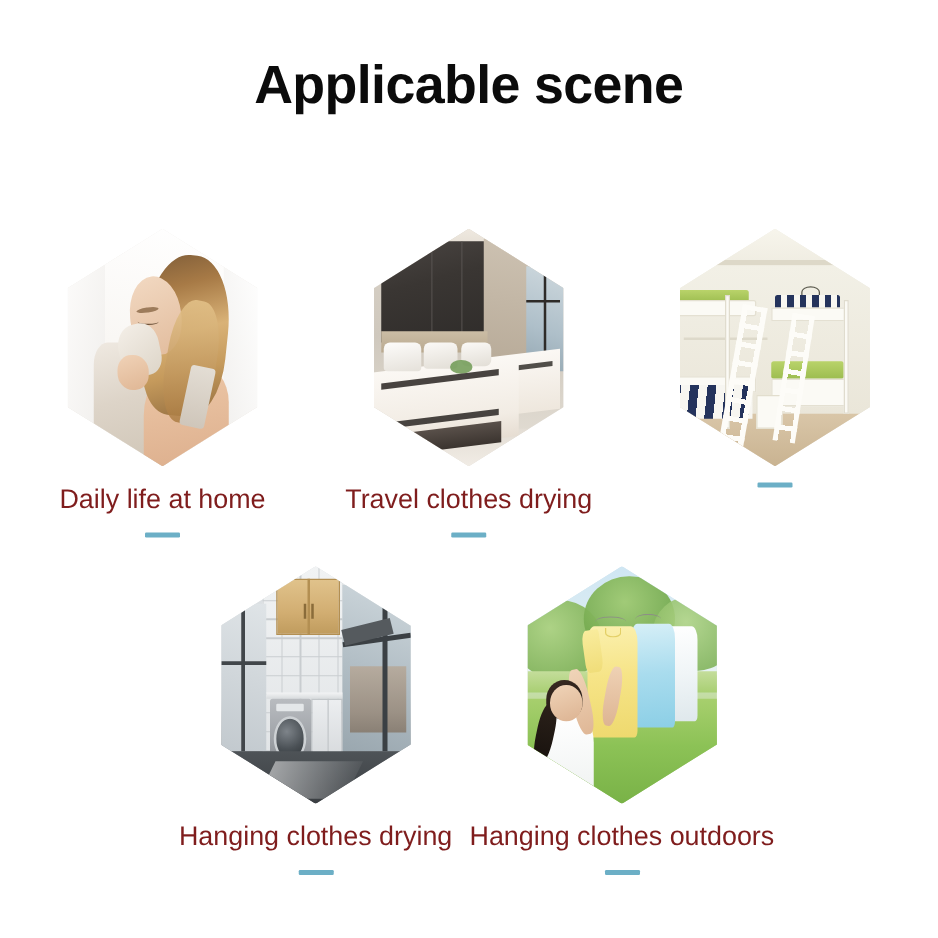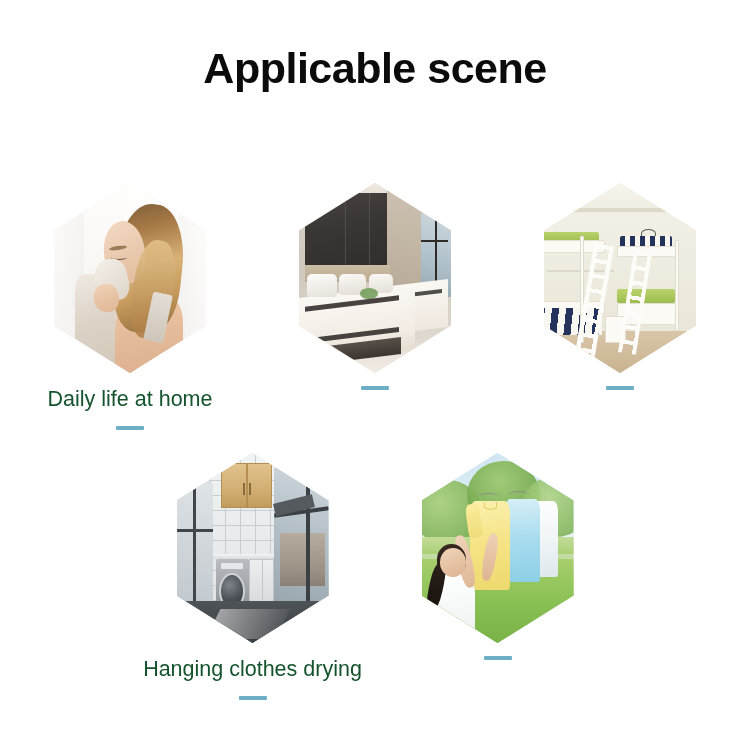--- a/index.html
+++ b/index.html
@@ -66,21 +66,21 @@
   .hex .scene {
     position: absolute;
     inset: 0;
     overflow: hidden;
   }
 
   
   .caption {
     margin-top: 14px;
     font-size: 21.5px;
-    color: #14532d;
+    color: #7f1d1d;
     line-height: 1.2;
     white-space: nowrap;
     text-align: right;
   }
   .rule {
     margin-top: 13px;
     width: 28px;
     height: 4px;
     border-radius: 1px;
     background: #6cafc6;
@@ -363,20 +363,21 @@
           <div class="bedA"></div>
           <div class="pill1"></div>
           <div class="pill2"></div>
           <div class="pill3"></div>
           <div class="plant"></div>
           <div class="runA1"></div>
           <div class="runA2"></div>
           <div class="baseA"></div>
         </div>
       </div>
+      <div class="caption">Travel clothes drying</div>
       <div class="rule"></div>
     </div>
 
     <div class="cell">
       <div class="hex">
         <div class="scene s3">
           <div class="ceil"></div>
           <div class="cove"></div>
           <div class="wall"></div>
           <div class="wainL"></div>
@@ -451,18 +452,19 @@
           <div class="shirtYs"></div>
           <div class="collarY"></div>
           <div class="arm5b"></div>
           <div class="body5"></div>
           <div class="arm5"></div>
           <div class="pony"></div>
           <div class="hair5"></div>
           <div class="head5"></div>
         </div>
       </div>
+      <div class="caption">Hanging clothes outdoors</div>
       <div class="rule"></div>
     </div>
 
   </div>
 
 </div>
 
 </body></html>

